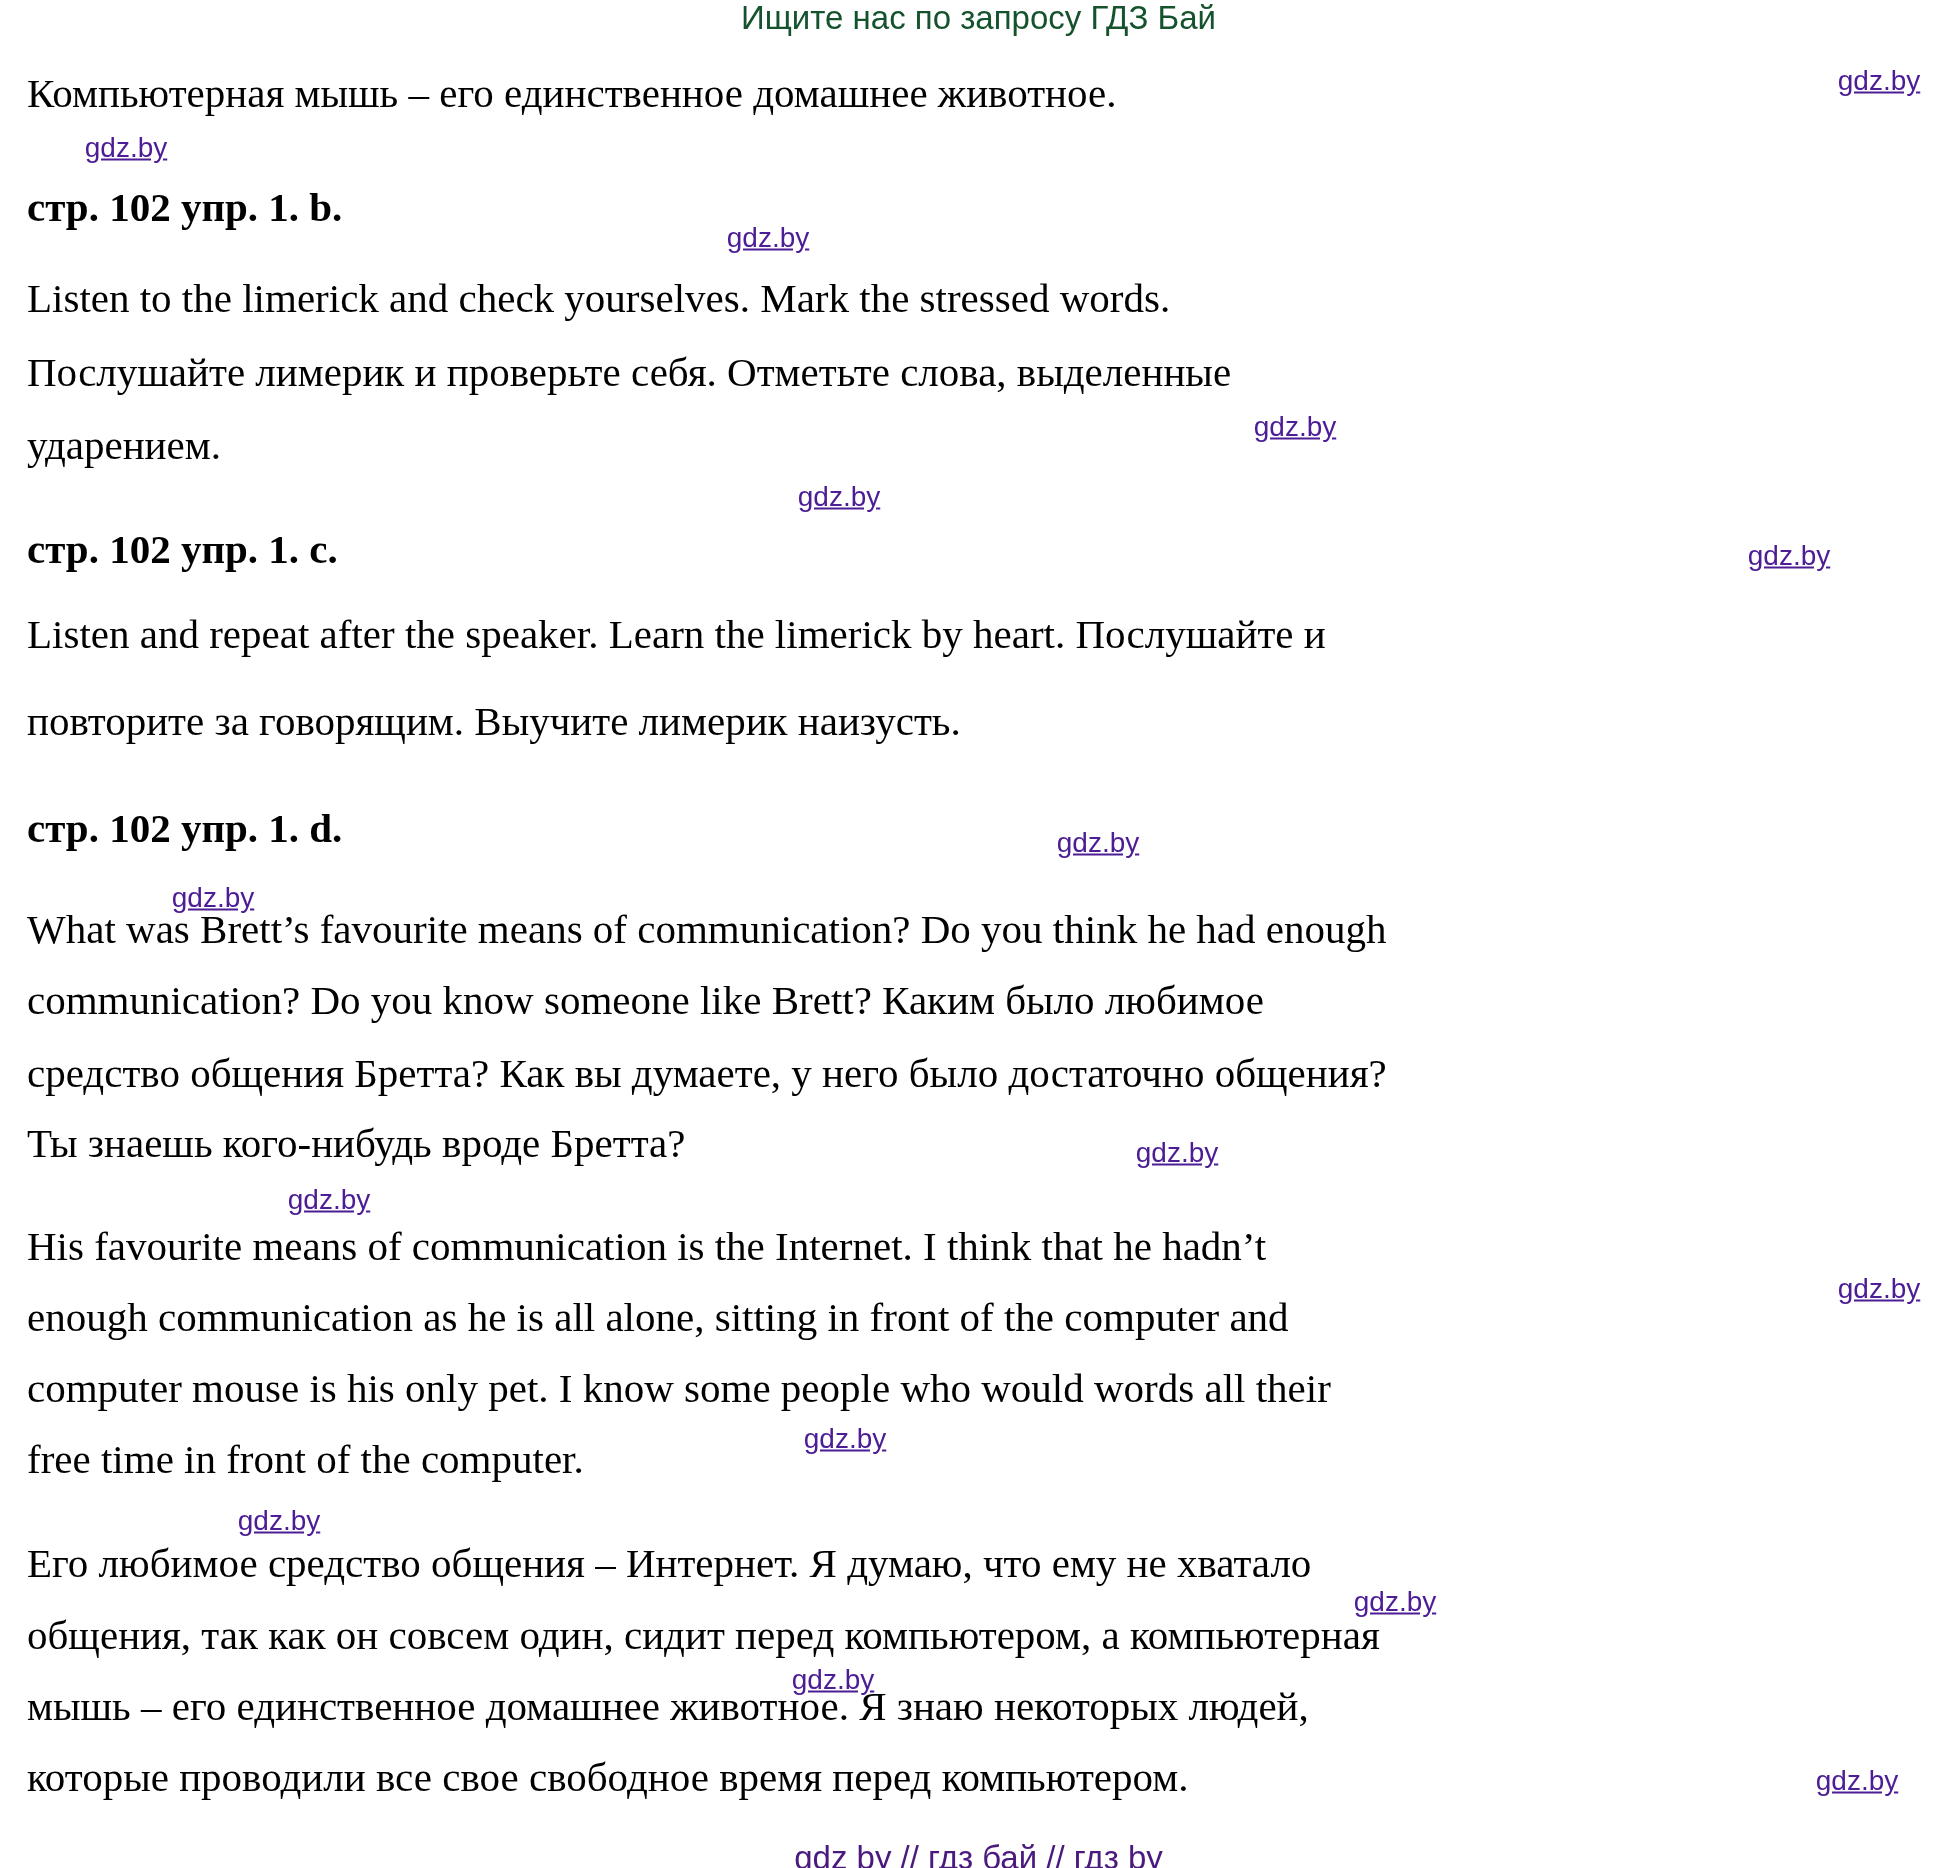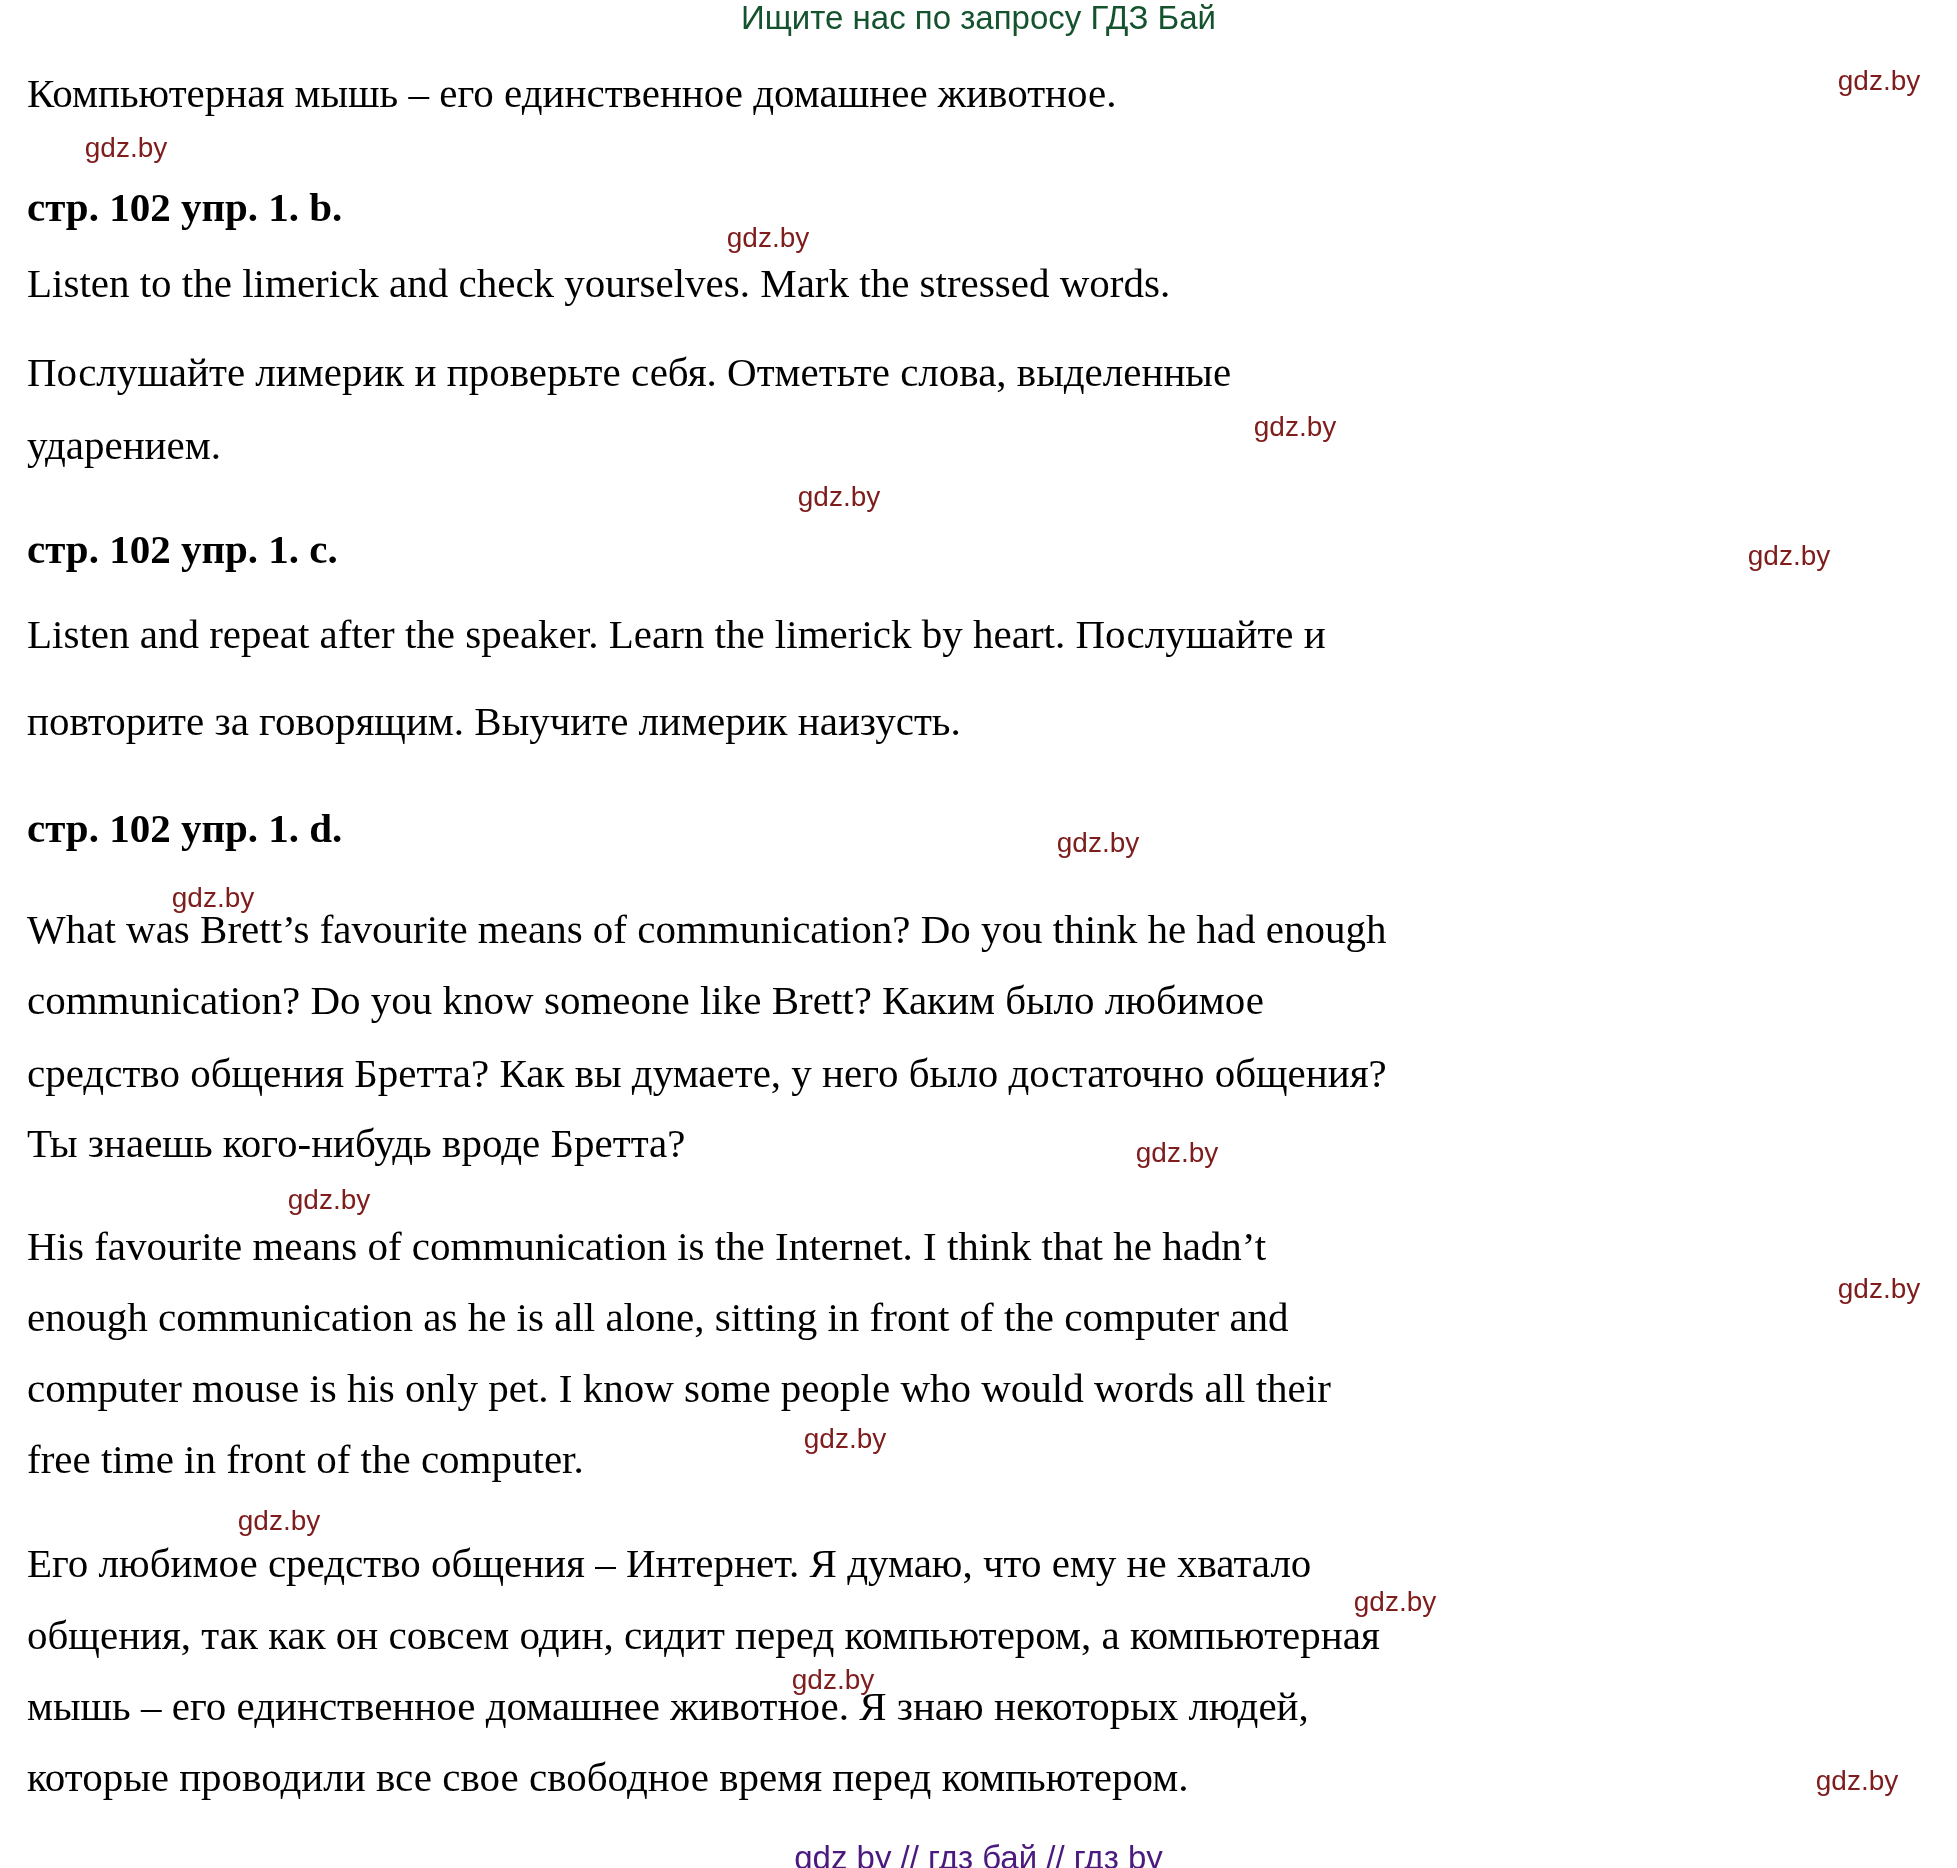--- a/index.html
+++ b/index.html
@@ -3,32 +3,32 @@
 <meta charset="utf-8">
 <style>
   html, body { margin: 0; padding: 0; background: #ffffff; }
   body { width: 1957px; height: 1869px; position: relative; overflow: hidden; }
   .hdr { position: absolute; top: 0; left: 0; width: 1957px; text-align: center;
          font-family: "Liberation Sans", sans-serif; font-size: 33px; line-height: 35px; }
   .line { position: absolute; left: 27px; white-space: nowrap; color: #000;
           font-family: "Liberation Serif", serif; font-size: 41px; line-height: 62px; }
   .h { font-weight: bold; }
   .wm { position: absolute; font-family: "Liberation Sans", sans-serif; font-size: 28px;
-        line-height: 31px; color: #7f1d1d; white-space: nowrap; transform: translate(-50%, -50%); }
+        line-height: 31px; color: #4c1d95; white-space: nowrap; transform: translate(-50%, -50%); text-decoration: underline; }
   .ftr { position: absolute; left: 0; width: 1957px; text-align: center;
          font-family: "Liberation Sans", sans-serif; font-size: 33px; line-height: 39px; }
 </style>
 </head>
 <body>
 
 <div class="hdr" style="color: #14532d;">Ищите нас по запросу ГДЗ Бай</div>
 <div id="lines">
     <div class="line" style="top: 62px;">Компьютерная мышь – его единственное домашнее животное.</div>
     <div class="line h" style="top: 176px;">стр. 102 упр. 1. b.</div>
-    <div class="line" style="top: 252px;">Listen to the limerick and check yourselves. Mark the stressed words.</div>
+    <div class="line" style="top: 267px;">Listen to the limerick and check yourselves. Mark the stressed words.</div>
     <div class="line" style="top: 341px;">Послушайте лимерик и проверьте себя. Отметьте слова, выделенные</div>
     <div class="line" style="top: 414px;">ударением.</div>
     <div class="line h" style="top: 518px;">стр. 102 упр. 1. c.</div>
     <div class="line" style="top: 603px;">Listen and repeat after the speaker. Learn the limerick by heart. Послушайте и</div>
     <div class="line" style="top: 690px;">повторите за говорящим. Выучите лимерик наизусть.</div>
     <div class="line h" style="top: 797px;">стр. 102 упр. 1. d.</div>
     <div class="line" style="top: 898px;">What was Brett’s favourite means of communication? Do you think he had enough</div>
     <div class="line" style="top: 969px;">communication? Do you know someone like Brett? Каким было любимое</div>
     <div class="line" style="top: 1042px;">средство общения Бретта? Как вы думаете, у него было достаточно общения?</div>
     <div class="line" style="top: 1112px;">Ты знаешь кого-нибудь вроде Бретта?</div>

